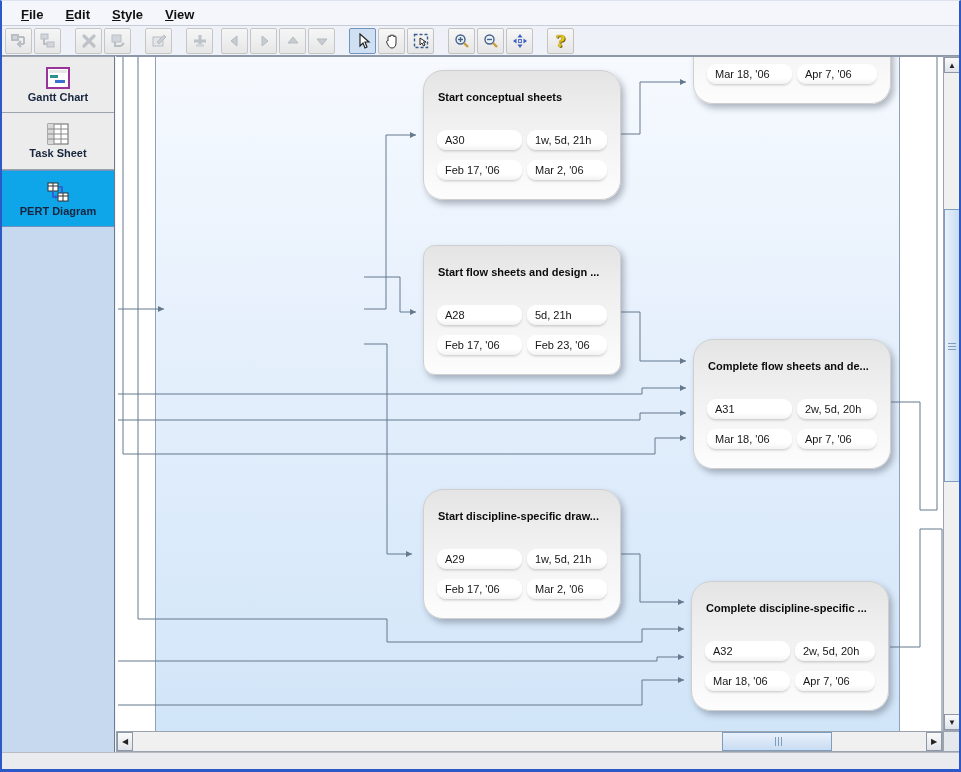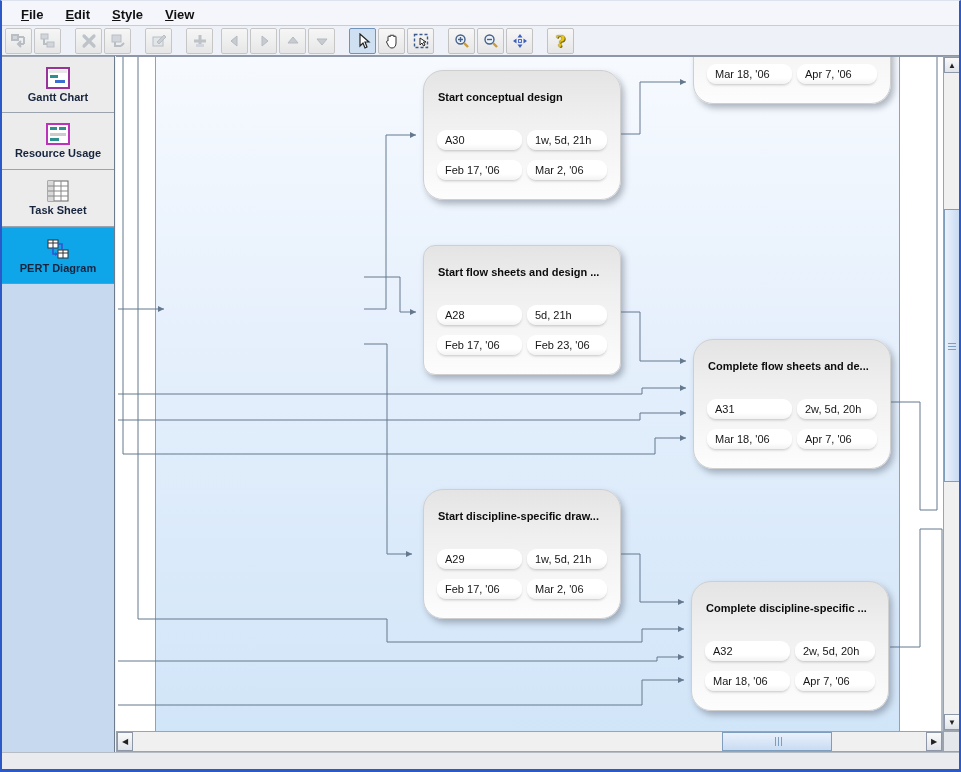--- a/index.html
+++ b/index.html
@@ -238,32 +238,20 @@
     <div class="side-btn">
       <span>
           <svg width="24" height="22">
             <rect x="1" y="1" width="22" height="20" fill="#fff" stroke="#993399" stroke-width="2"></rect>
             <rect x="3" y="3" width="18" height="3" fill="#e8e8e8"></rect>
             <rect x="4" y="8" width="8" height="3" fill="#2e8f8f"></rect>
             <rect x="9" y="13" width="10" height="3" fill="#3b6fd0"></rect>
           </svg>
         </span>
       <span class="side-label">Gantt Chart</span>
-    </div>
-    <div class="side-btn">
-      <span>
-          <svg width="24" height="22">
-            <rect x="1" y="1" width="22" height="20" fill="#fff" stroke="#bb33bb" stroke-width="2"></rect>
-            <rect x="4" y="4" width="7" height="3" fill="#2e8f8f"></rect>
-            <rect x="13" y="4" width="7" height="3" fill="#2e8f8f"></rect>
-            <rect x="4" y="10" width="16" height="3" fill="#cccccc"></rect>
-            <rect x="4" y="15" width="9" height="3" fill="#2e8f8f"></rect>
-          </svg>
-        </span>
-      <span class="side-label">Resource Usage</span>
     </div>
     <div class="side-btn">
       <span>
           <svg width="24" height="22">
             <rect x="2" y="1" width="20" height="20" fill="#fff" stroke="#666"></rect>
             <rect x="2" y="1" width="6" height="20" fill="#d9d9d9"></rect>
             <path d="M2 6 H22 M2 11 H22 M2 16 H22 M8 1 V21 M15 1 V21" stroke="#888"></path>
           </svg>
         </span>
       <span class="side-label">Task Sheet</span>
@@ -312,21 +300,21 @@
       </g>
     </svg>
 
     <div class="node" style="left:577px; top:-83px;">
       <div class="node-title"></div>
       <div class="cell c-l r2">Mar 18, '06</div>
       <div class="cell c-r r2">Apr 7, '06</div>
     </div>
 
     <div class="node" style="left:307px; top:13px;">
-      <div class="node-title">Start conceptual design</div>
+      <div class="node-title">Start conceptual sheets</div>
       <div class="cell c-l r1">A30</div>
       <div class="cell c-r r1">1w, 5d, 21h</div>
       <div class="cell c-l r2">Feb 17, '06</div>
       <div class="cell c-r r2">Mar 2, '06</div>
     </div>
 
 
     <div class="node" style="left:307px; top:188px;border-radius:12px;">
       <div class="node-title">Start flow sheets and design ...</div>
       <div class="cell c-l r1">A28</div>

